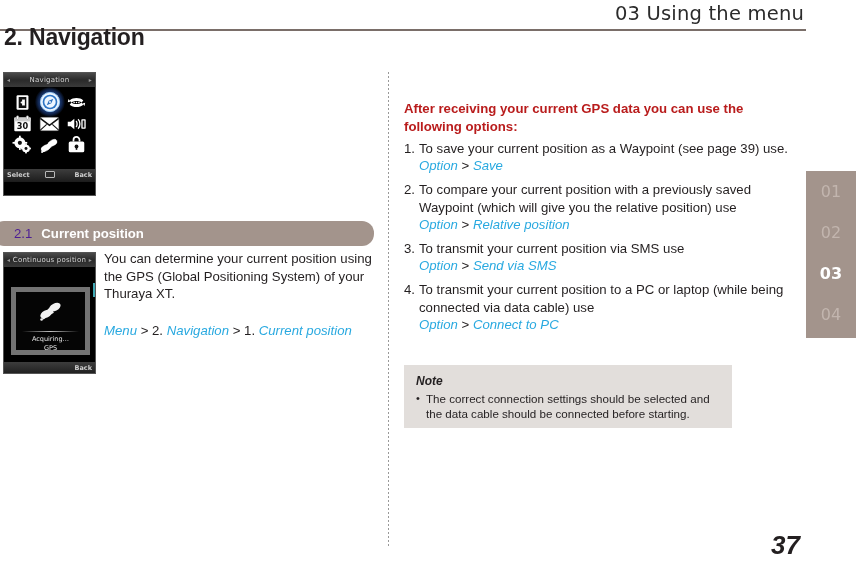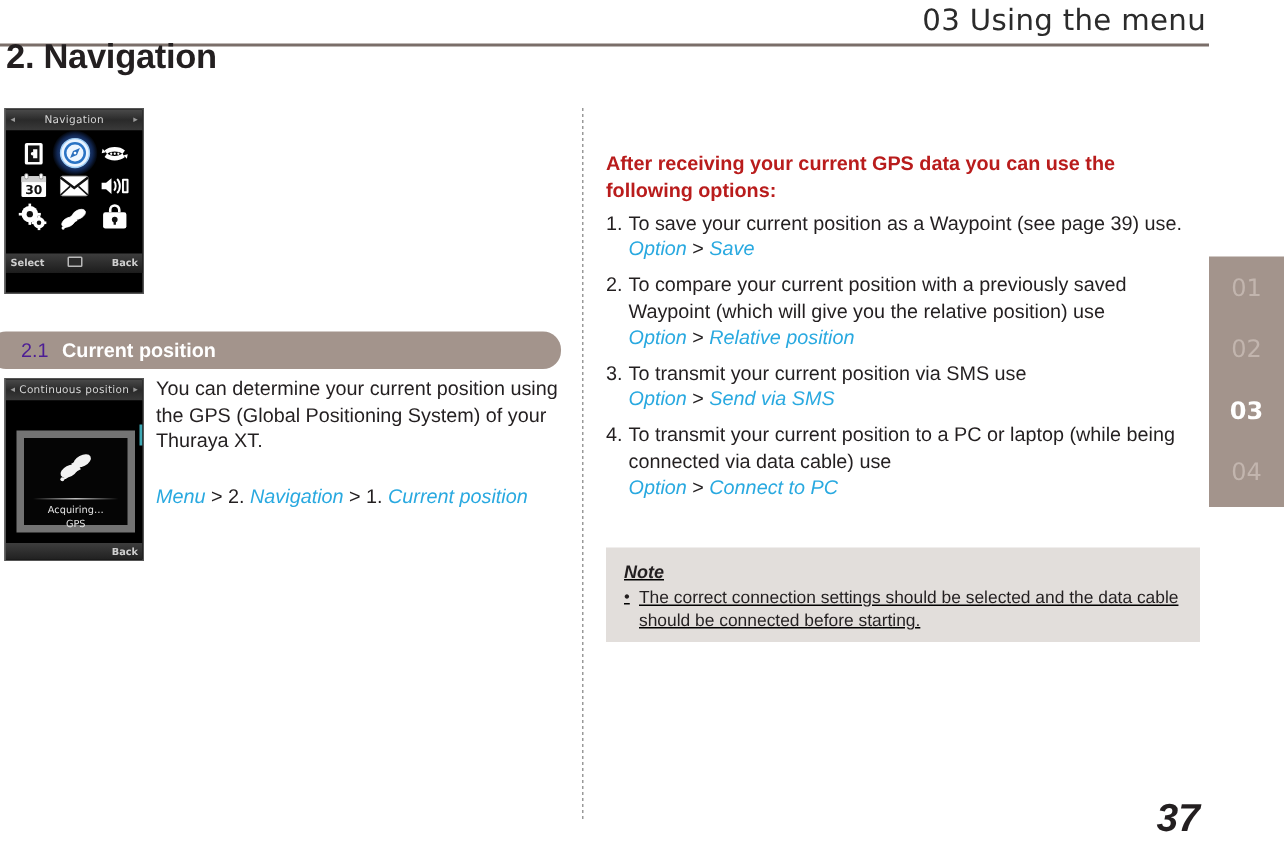--- a/index.html
+++ b/index.html
@@ -220,24 +220,23 @@
     margin-bottom: 7px;
   }
   .rc-item .idx { width: 15px; flex: 0 0 15px; }
   .rc-item .bodytxt { flex: 1; }
   .rc-path { margin-top: 0px; }
 
   
   .note-box {
     position: absolute;
     left: 16px; top: 365px;
-    width: 396px; height: 63px;
+    width: 328px; height: 63px;
     background: #e2dedb;
     padding: 9px 12px 0 12px;
-    text-decoration: underline;
   }
   .note-title {
     font-size: 12px;
     font-weight: bold;
     font-style: italic;
     color: #231f20;
     margin-bottom: 3px;
   }
   .note-item {
     display: flex;

